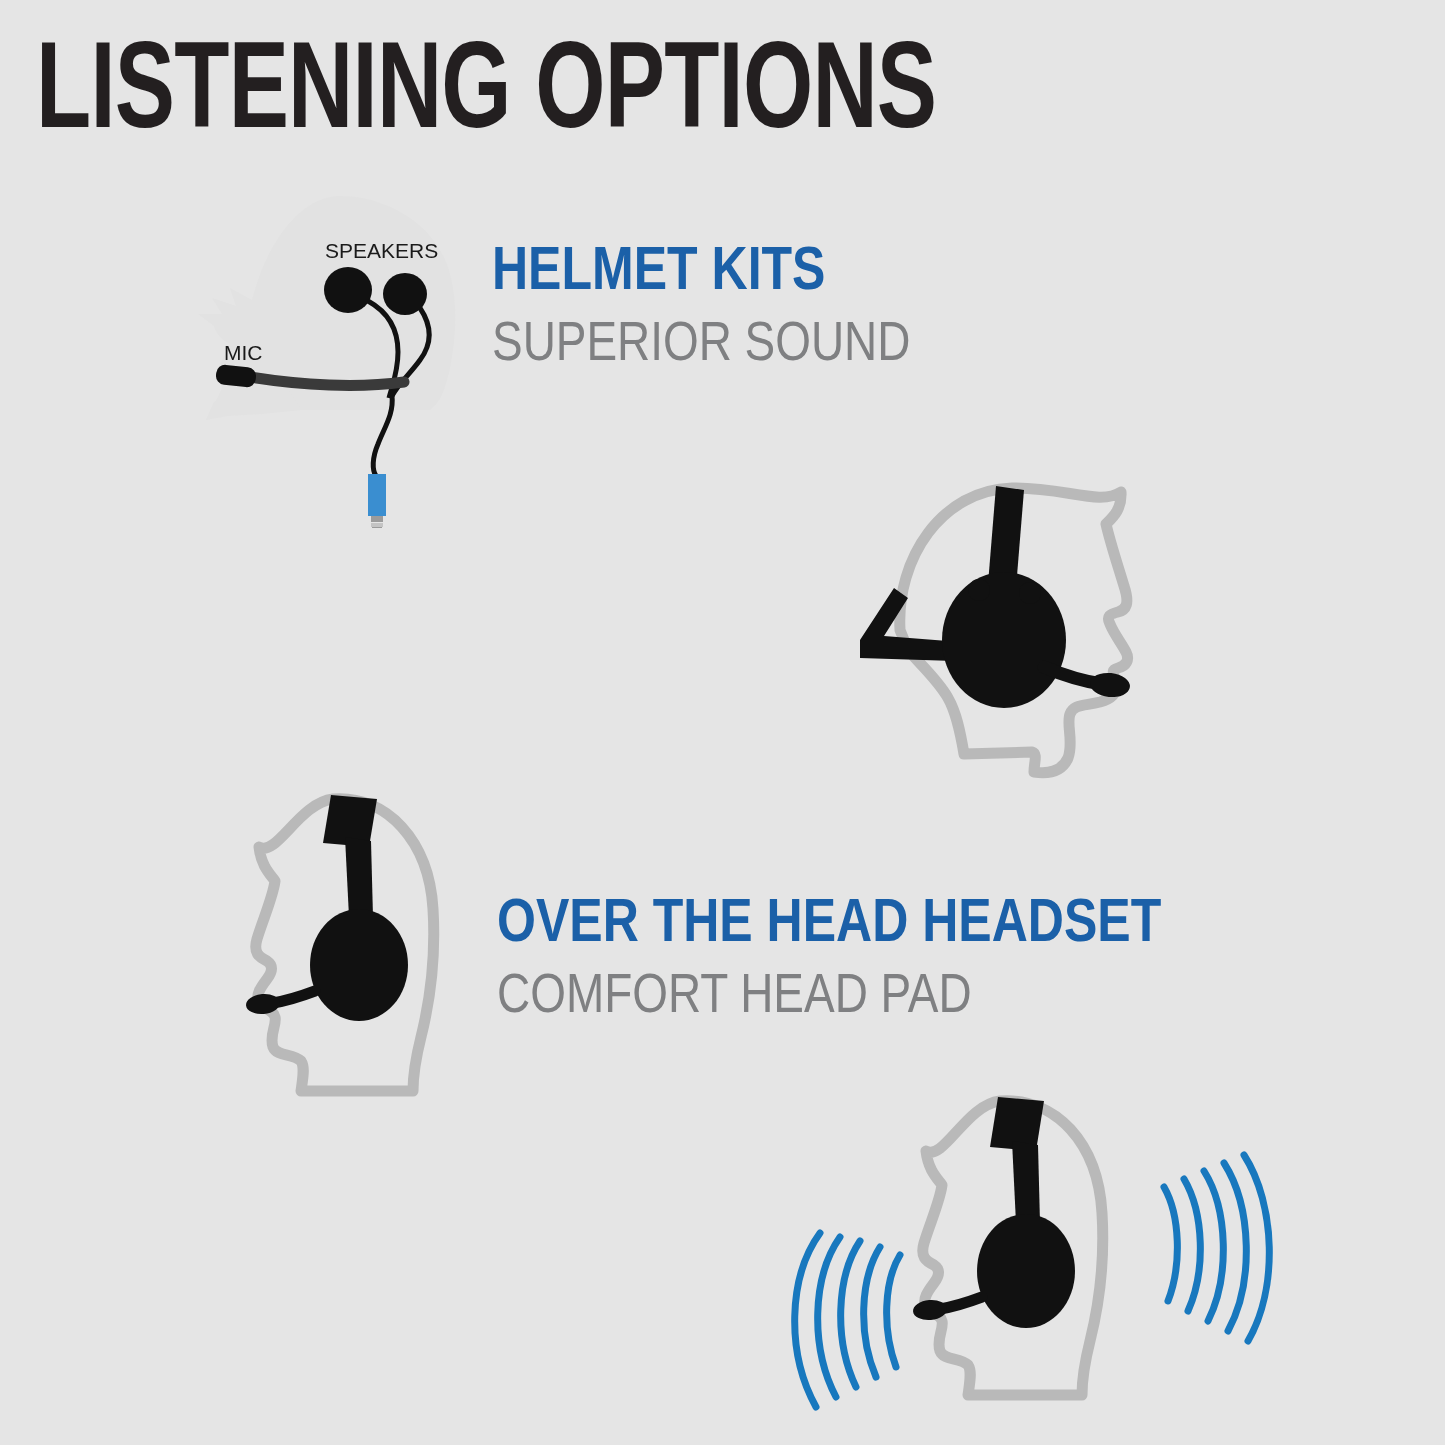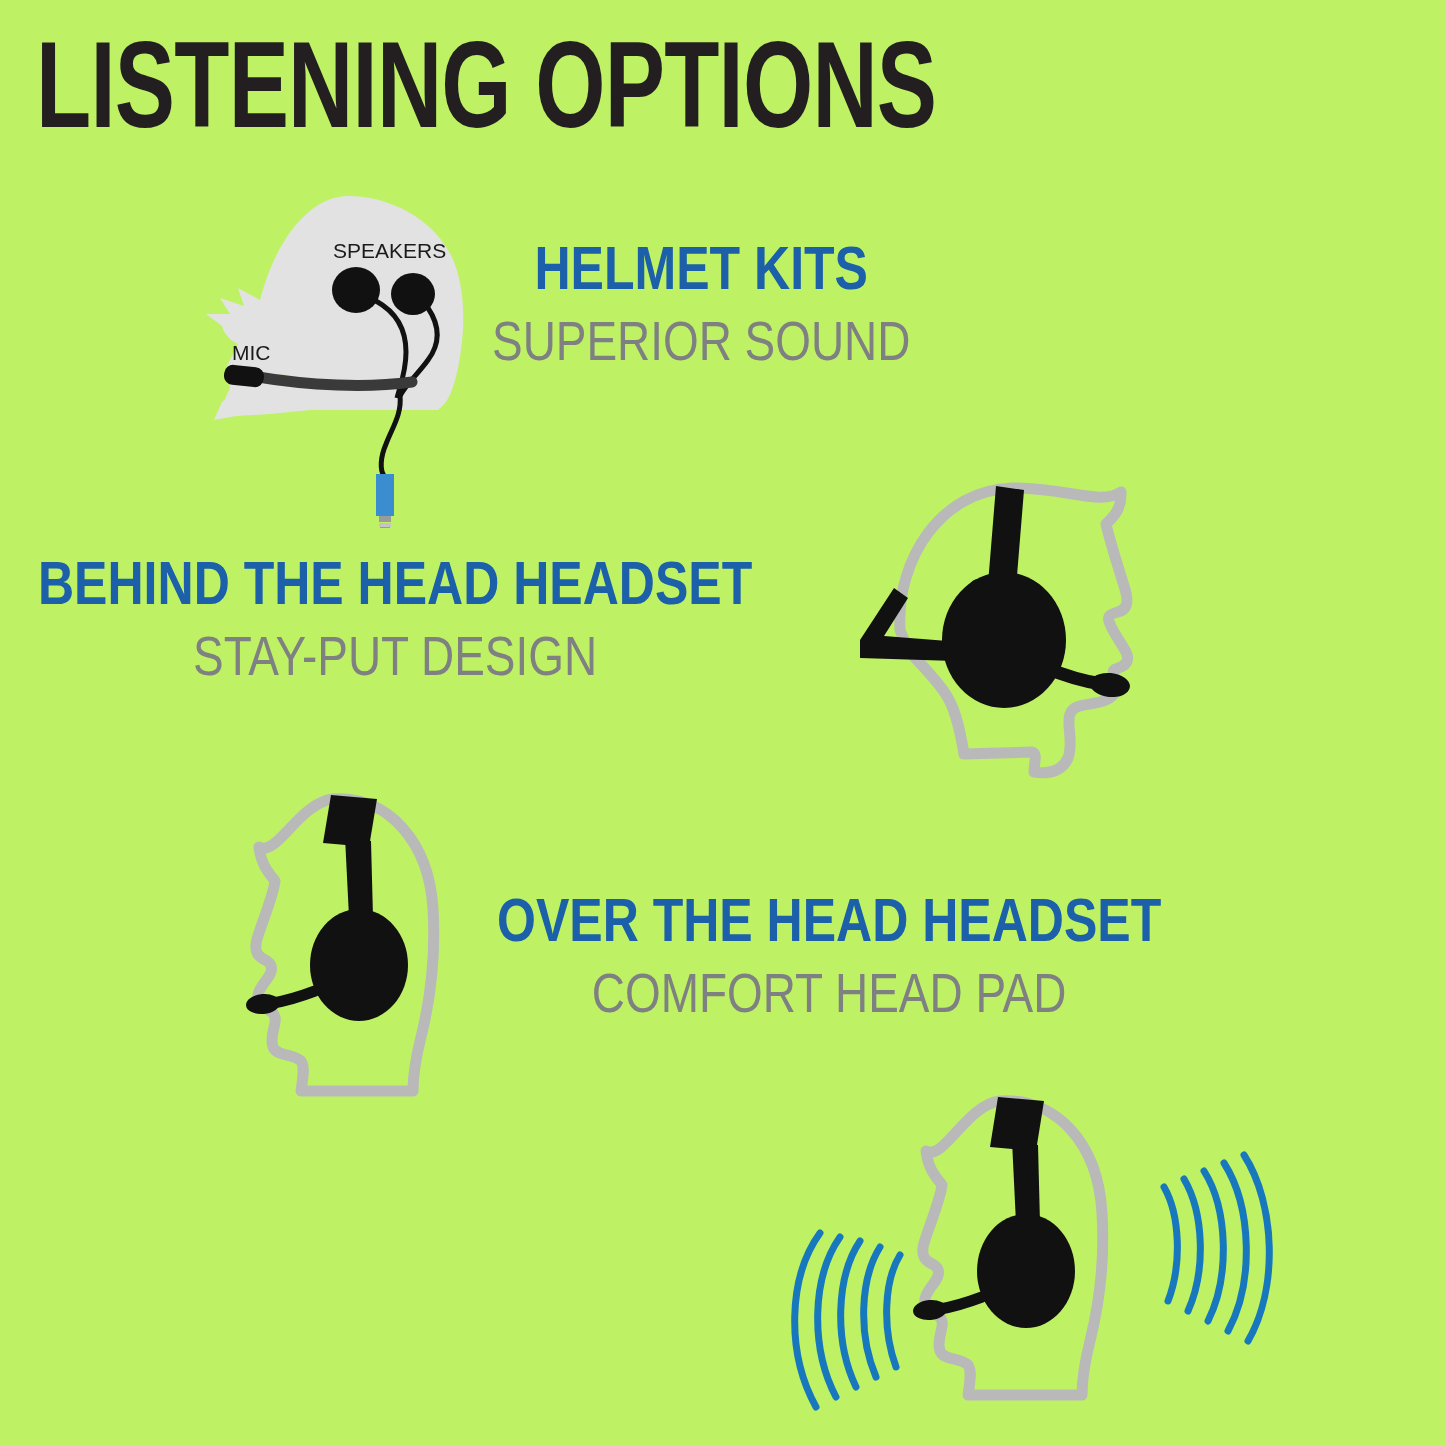--- a/index.html
+++ b/index.html
@@ -7,42 +7,42 @@
     padding: 0;
     background: #ffffff;
   }
   body {
     font-family: "Liberation Sans", sans-serif;
   }
   #page {
     position: relative;
     width: 1445px;
     height: 1445px;
-    background: #bef264;
+    background: #e5e5e5;
     overflow: hidden;
   }
 
   
   #title {
     position: absolute;
     left: 36px;
     top: 24px;
     font-family: "Liberation Sans", sans-serif;
     font-weight: bold;
     font-size: 122px;
     line-height: 1.0;
     letter-spacing: -1px;
     color: #231f20;
     transform: scaleX(0.74);
     transform-origin: left top;
     white-space: nowrap;
   }
 
   
-  .block { position: absolute; text-align: center; }
+  .block { position: absolute; }
   .headline {
     font-family: "Liberation Sans", sans-serif;
     font-weight: bold;
     font-size: 61px;
     line-height: 1.0;
     color: #1b60a8;
     letter-spacing: 0px;
     transform: scaleX(0.82);
     transform-origin: left top;
     white-space: nowrap;
@@ -59,21 +59,21 @@
     white-space: nowrap;
   }
 
   #block-helmet   { left: 492px; top: 238px; }
   #block-behind   { left: 38px;  top: 553px; }
   #block-over     { left: 497px; top: 890px; }
   #block-alpha    { left: 42px;  top: 1172px; }
 
   
   .illus { position: absolute; }
-  #illus-helmet { left: 200px; top: 188px; width: 300px; height: 340px; }
+  #illus-helmet { left: 192px; top: 188px; width: 300px; height: 340px; }
   #illus-behind { left: 838px; top: 462px; width: 350px; height: 330px; }
   #illus-over   { left: 215px; top: 785px; width: 300px; height: 320px; }
   #illus-alpha  { left: 760px; top: 1075px; width: 540px; height: 370px; }
 
   .illus svg { display: block; width: 100%; height: 100%; }
 
   
   .helmet-label {
     font-family: "Liberation Sans", sans-serif;
     font-size: 21px;
@@ -134,24 +134,20 @@
       <rect x="179" y="335" width="12" height="4" fill="#c4c4c4"></rect>
       <rect x="180" y="339" width="10" height="4" fill="#9b9b9b"></rect>
     </svg>
   </div>
 
   <div class="block" id="block-helmet">
     <div class="headline">HELMET KITS</div>
     <div class="subline">SUPERIOR SOUND</div>
   </div>
 
-  <div class="block" id="block-behind">
-    <div class="headline">BEHIND THE HEAD HEADSET</div>
-    <div class="subline">STAY-PUT DESIGN</div>
-  </div>
 
   <div class="illus" id="illus-behind">
     <svg viewBox="0 0 350 330" xmlns="http://www.w3.org/2000/svg">
 
       <path d="M62 168
                C 58 96, 104 28, 174 26
                C 226 25, 262 44, 283 30
                C 284 48, 274 56, 268 62
                C 272 80, 280 104, 286 124
                C 292 142, 288 148, 280 150

